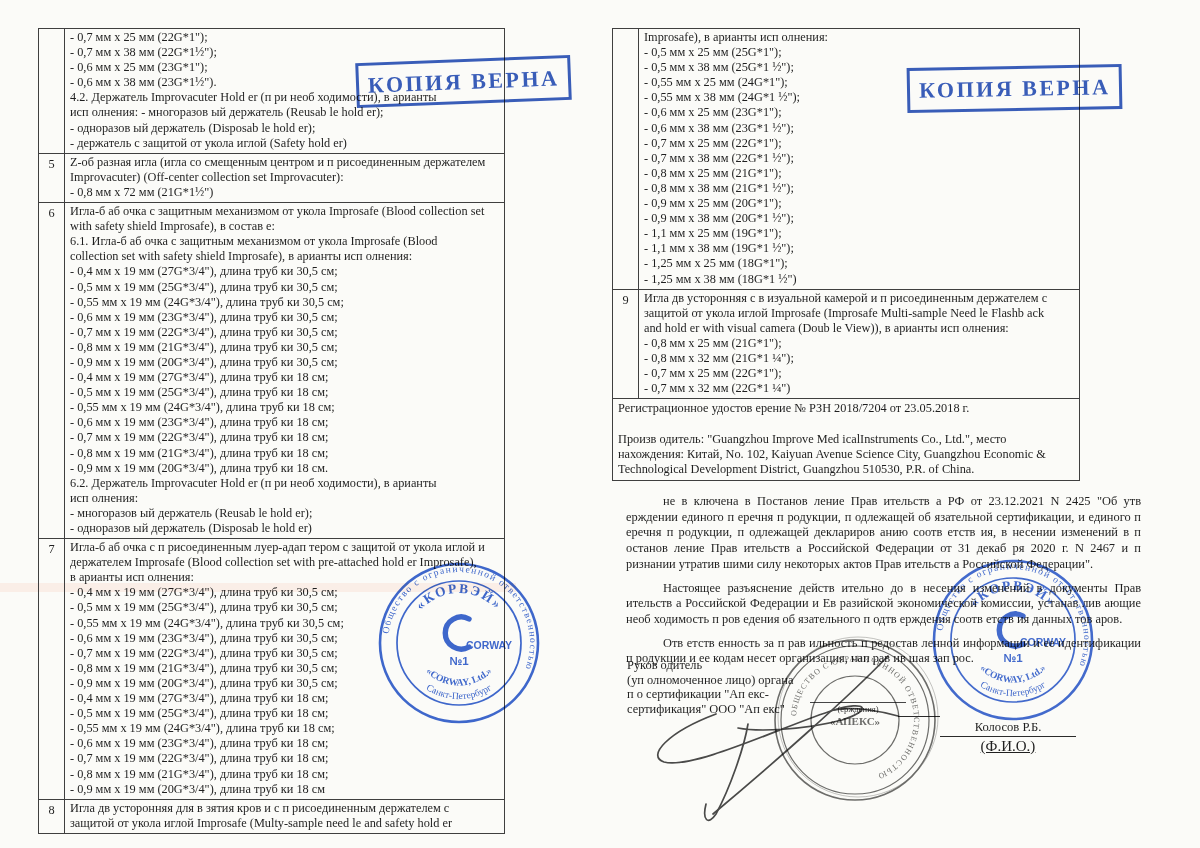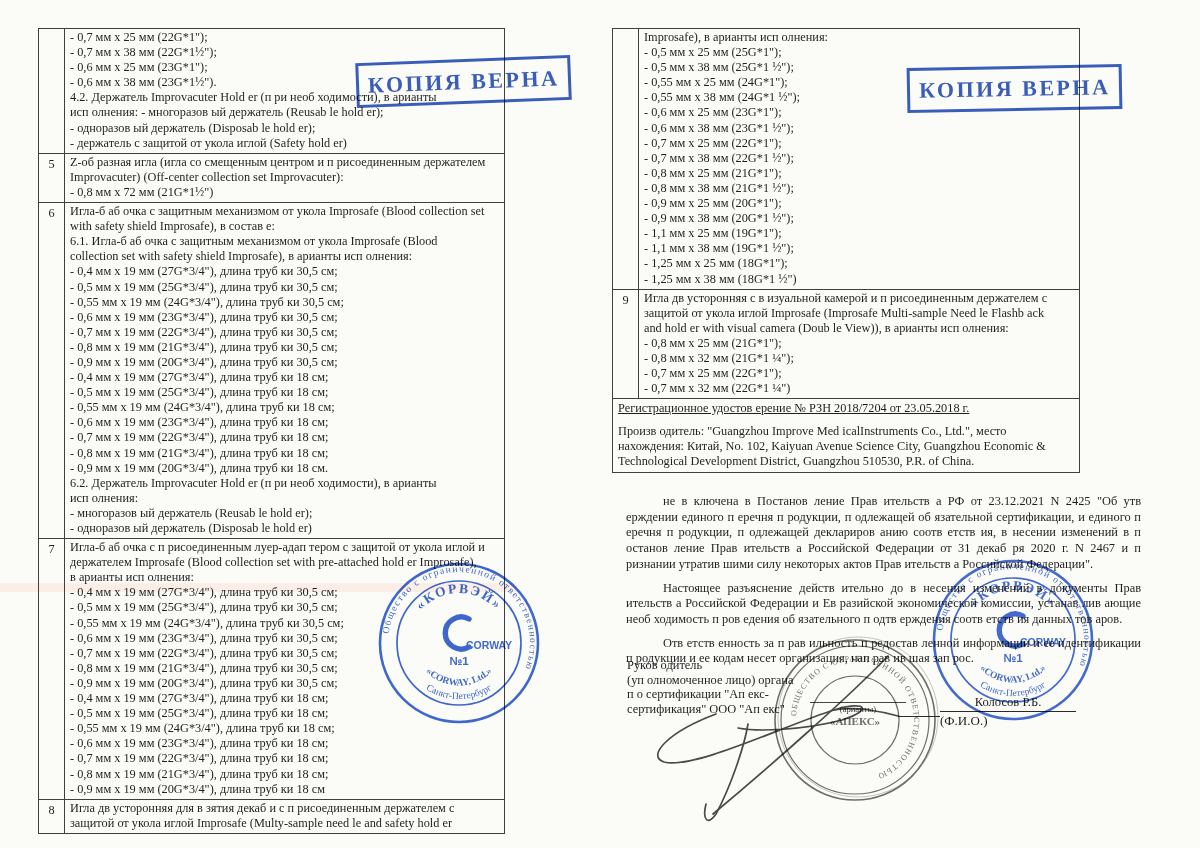--- a/index.html
+++ b/index.html
@@ -12,32 +12,32 @@
   #left-table{left:38px;top:28px;width:465px;}
   #right-table{left:612px;top:28px;width:466px;}
   .t-row{display:flex;border-top:1.2px solid #3f3f3f;}
   .t-row:first-child{border-top:none;}
   .num-cell{width:25px;flex:0 0 25px;border-right:1.2px solid #3f3f3f;
             text-align:center;font-size:12.3px;padding-top:3px;}
   .txt-cell{flex:1;padding:1px 4px 2px 5px;font-size:12.3px;line-height:15.1px;
             white-space:pre-line;}
   .t-row-full{border-top:1.2px solid #3f3f3f;padding:2px 5px 3px 5px;
               font-size:12.3px;line-height:15.3px;}
-  .reg-line{margin-bottom:7px;text-decoration:underline;}
+  .reg-line{margin-bottom:15px;}
 
   
   #paragraphs{position:absolute;left:618px;top:486px;width:531px;
               font-size:12.4px;line-height:15.7px;text-align:justify;}
   #paragraphs p{margin:8px;text-indent:37px;}
   #sig-role{position:absolute;left:627px;top:658px;width:230px;
             font-size:12.4px;line-height:14.6px;white-space:pre-line;}
-  #sig-name-block{position:absolute;left:940px;top:695px;width:136px;}
+  #sig-name-block{position:absolute;left:940px;top:720px;width:136px;}
   .sig-name{border-bottom:1.2px solid #2a2a2a;text-align:center;
             font-size:12.6px;padding-bottom:1px;}
-  .sig-fio{text-align:left;font-size:13px;padding-top:1px;}
+  .sig-fio{text-align:center;font-size:15px;padding-top:1px;text-decoration:underline;}
   #sig-line-ext{position:absolute;left:898px;top:699px;width:42px;height:17px;
                 border-bottom:1.2px solid #2a2a2a;}
   #podpis-block{position:absolute;left:810px;top:688px;width:96px;opacity:.9;}
   .podpis-line{border-bottom:1px solid #333;height:14px;}
   .podpis-cap{text-align:center;font-size:8.6px;padding-top:1px;}
 
   
   .kopiya{position:absolute;border:3px solid #2950b8;color:#2950b8;
           font-weight:bold;font-size:22px;letter-spacing:2.5px;
           padding:7px 9px 6px 9px;white-space:nowrap;opacity:.92;
@@ -118,21 +118,21 @@
 - 0,4 мм х 19 мм (27G*3/4"), длина труб ки 18 см;
 - 0,5 мм х 19 мм (25G*3/4"), длина труб ки 18 см;
 - 0,55 мм х 19 мм (24G*3/4"), длина труб ки 18 см;
 - 0,6 мм х 19 мм (23G*3/4"), длина труб ки 18 см;
 - 0,7 мм х 19 мм (22G*3/4"), длина труб ки 18 см;
 - 0,8 мм х 19 мм (21G*3/4"), длина труб ки 18 см;
 - 0,9 мм х 19 мм (20G*3/4"), длина труб ки 18 см</div>
     </div>
     <div class="t-row">
       <div class="num-cell">8</div>
-      <div class="txt-cell">Игла дв усторонняя для в зятия декаб и с п рисоединенным держателем с
+      <div class="txt-cell">Игла дв усторонняя для в зятия кров и с п рисоединенным держателем с
 защитой от укола иглой Improsafe (Multy-sample need le and  safety hold er</div>
     </div>
   </div>
 
   <div id="right-table" class="doc-table">
     <div class="t-row">
       <div class="num-cell"></div>
       <div class="txt-cell">Improsafe), в арианты исп олнения:
 - 0,5 мм х 25 мм (25G*1");
 - 0,5 мм х 38 мм (25G*1 ½");
@@ -179,21 +179,21 @@
 сертификация" ООО "Ап екс"</div>
 
   <div id="sig-line-ext"></div>
   <div id="sig-name-block">
     <div class="sig-name">Колосов  Р.Б.</div>
     <div class="sig-fio">(Ф.И.О.)</div>
   </div>
 
   <div id="podpis-block">
     <div class="podpis-line"></div>
-    <div class="podpis-cap">(арианты)</div>
+    <div class="podpis-cap">(ерждения)</div>
   </div>
 
   <div id="kopiya-left" class="kopiya">КОПИЯ ВЕРНА</div>
   <div id="kopiya-right" class="kopiya">КОПИЯ ВЕРНА</div>
 
   <svg id="corway-left" class="stamp-svg" width="172" height="172" viewBox="0 0 172 172">
     <g stroke="#2a58cc" fill="none">
       <circle cx="86" cy="86" r="79" stroke-width="2.6"></circle>
       <circle cx="86" cy="86" r="62" stroke-width="1.7"></circle>
     </g>

